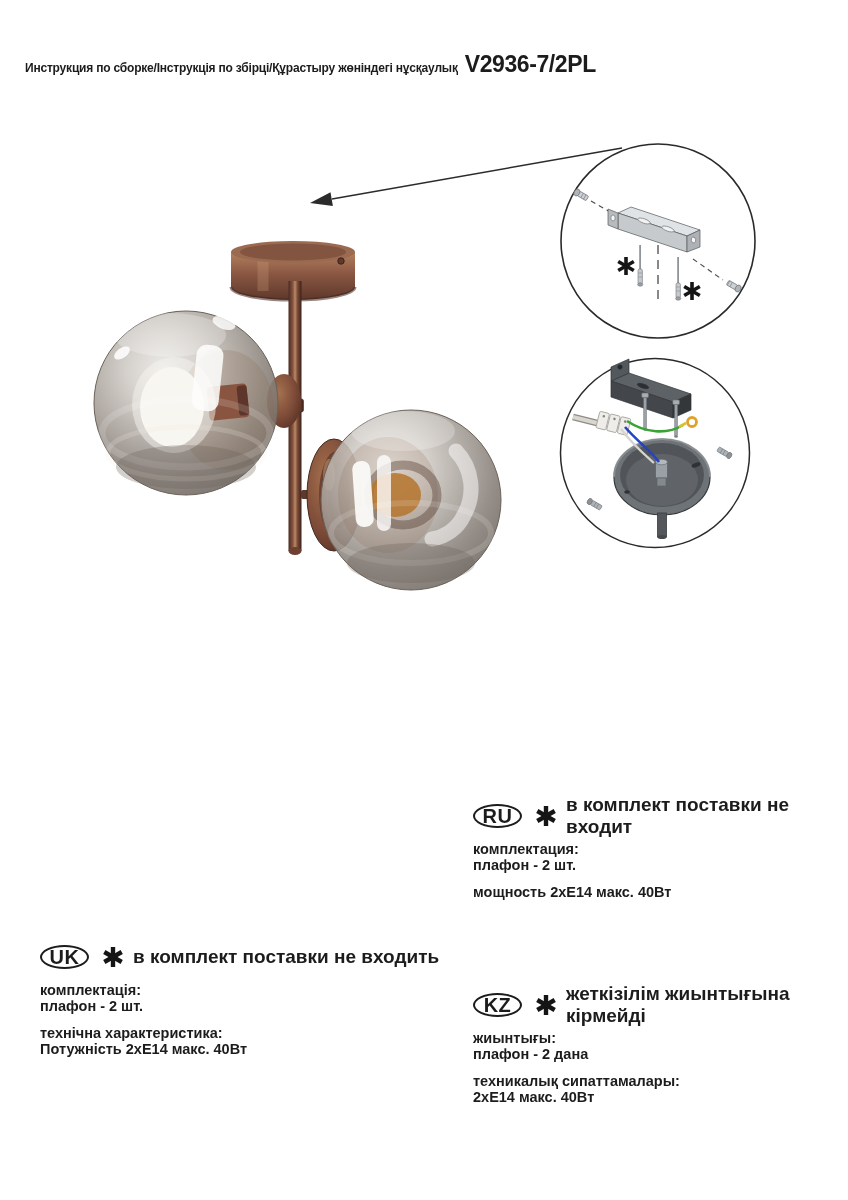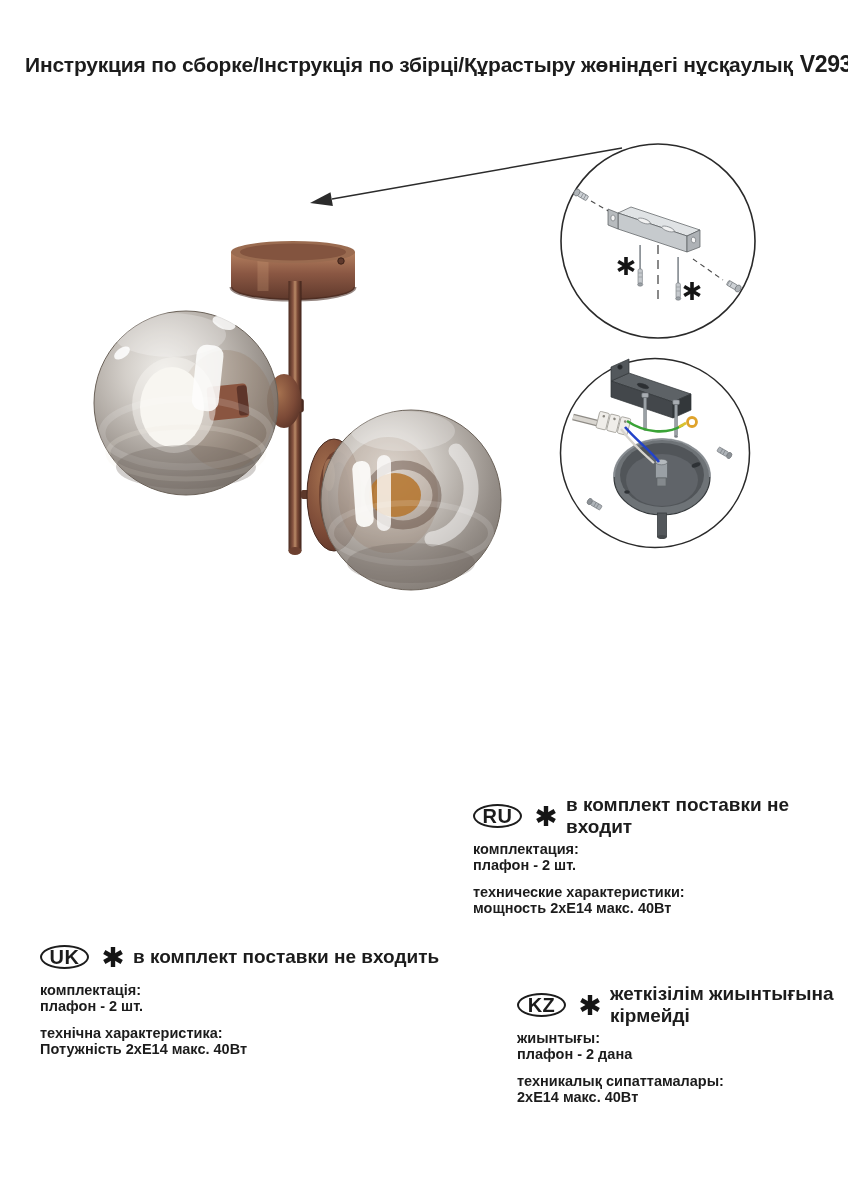--- a/index.html
+++ b/index.html
@@ -5,21 +5,21 @@
   html,body { margin:0; padding:0; background:#ffffff; }
   .page {
     position:relative; width:848px; height:1200px; background:#ffffff;
     font-family:"Liberation Sans", sans-serif; font-weight:700; color:#1c1c1c;
     overflow:hidden;
   }
   p { margin:0; }
 
   
   .title-row { position:absolute; left:25px; top:51px; display:flex; align-items:baseline; white-space:nowrap; }
-  .title-main { font-size:21px; letter-spacing:-0.2px; }
+  .title-main { font-size:12px; letter-spacing:-0.2px; }
   .title-model { font-size:23px; margin-left:7px; letter-spacing:-0.4px; }
 
   
   .art { position:absolute; }
 
   
   .lang { position:absolute; }
   .lang-header { display:flex; align-items:center; height:26px; }
   .badge {
     box-sizing:border-box; min-width:49px; height:24px; padding:0 7px;
@@ -273,21 +273,20 @@
             <line x1="-8.7" y1="5" x2="8.7" y2="-5"></line>
         </g>
       </svg>
       <span class="note">в комплект поставки не входит</span>
     </div>
     <div class="block">
       <p>комплектация:</p>
       <p>плафон - 2 шт.</p>
     </div>
     <div class="block">
-      <p>технические характеристики:</p>
       <p>мощность 2хЕ14 макс. 40Вт</p>
     </div>
   </section>
 
   <section class="lang" style="left:40px; top:944px;">
     <div class="lang-header">
       <span class="badge">UK</span>
       <svg class="ast-svg" width="22" height="24" viewBox="0 0 22 24">
         <g transform="translate(11,12)" stroke="#151515" stroke-width="4.4">
           <line x1="0" y1="-10" x2="0" y2="10"></line>
@@ -300,21 +299,21 @@
     <div class="block">
       <p>комплектація:</p>
       <p>плафон - 2 шт.</p>
     </div>
     <div class="block">
       <p>технічна характеристика:</p>
       <p>Потужність 2хЕ14 макс. 40Вт</p>
     </div>
   </section>
 
-  <section class="lang" style="left:473px; top:992px;margin-left:44px;">
+  <section class="lang" style="left:473px; top:992px;">
     <div class="lang-header">
       <span class="badge">KZ</span>
       <svg class="ast-svg" width="22" height="24" viewBox="0 0 22 24">
         <g transform="translate(11,12)" stroke="#151515" stroke-width="4.4">
           <line x1="0" y1="-10" x2="0" y2="10"></line>
             <line x1="-8.7" y1="-5" x2="8.7" y2="5"></line>
             <line x1="-8.7" y1="5" x2="8.7" y2="-5"></line>
         </g>
       </svg>
       <span class="note">жеткізілім жиынтығына кірмейді</span>

